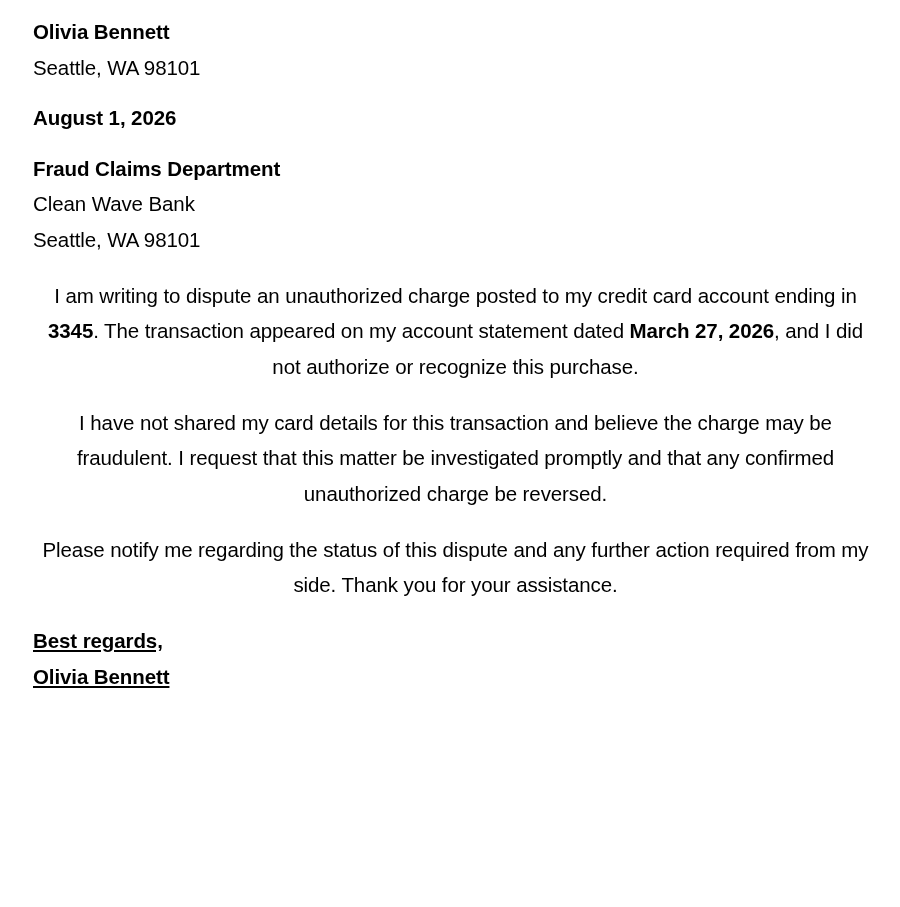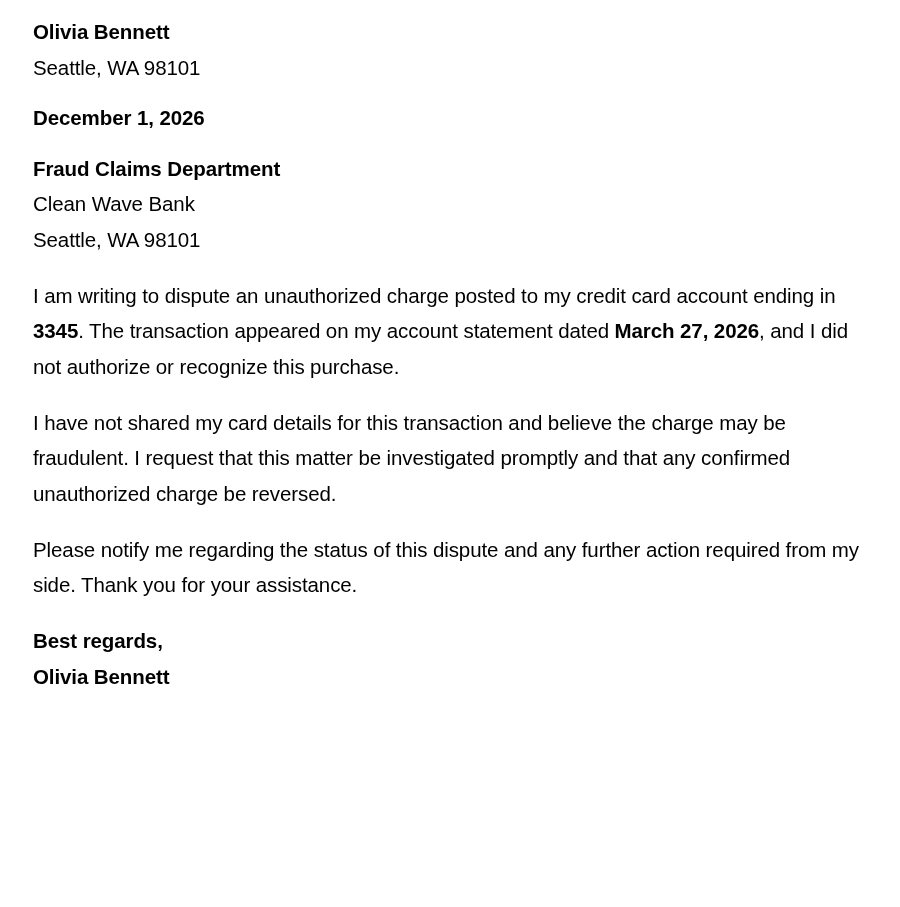--- a/index.html
+++ b/index.html
@@ -19,53 +19,54 @@
     width: 900px;
     height: 907px;
     padding: 14px 22px 0 33px;
     background: #ffffff;
   }
   .block {
     margin: 0 0 15px 0;
   }
   .block:last-child {
     margin-bottom: 0;
+    text-decoration: underline;
   }
   .line {
     font-size: 20.5px;
     line-height: 35.5px;
     white-space: pre-wrap;
     letter-spacing: -0.1px;
   }
   .bold {
     font-weight: bold;
   }
   .para {
     font-size: 20.5px;
     line-height: 35.5px;
-    text-align: left;
+    text-align: center;
     max-width: 848px;
     letter-spacing: -0.1px;
   }
   .para b {
     font-weight: bold;
   }
 </style>
 </head>
 <body>
 
 <div class="page">
 
   <div class="block">
     <div class="line bold">Olivia Bennett</div>
     <div class="line">Seattle, WA 98101</div>
   </div>
 
   <div class="block">
-    <div class="line bold">December 1, 2026</div>
+    <div class="line bold">August 1, 2026</div>
   </div>
 
   <div class="block">
     <div class="line bold">Fraud Claims Department</div>
     <div class="line">Clean Wave Bank</div>
     <div class="line">Seattle, WA 98101</div>
   </div>
 
 
 

